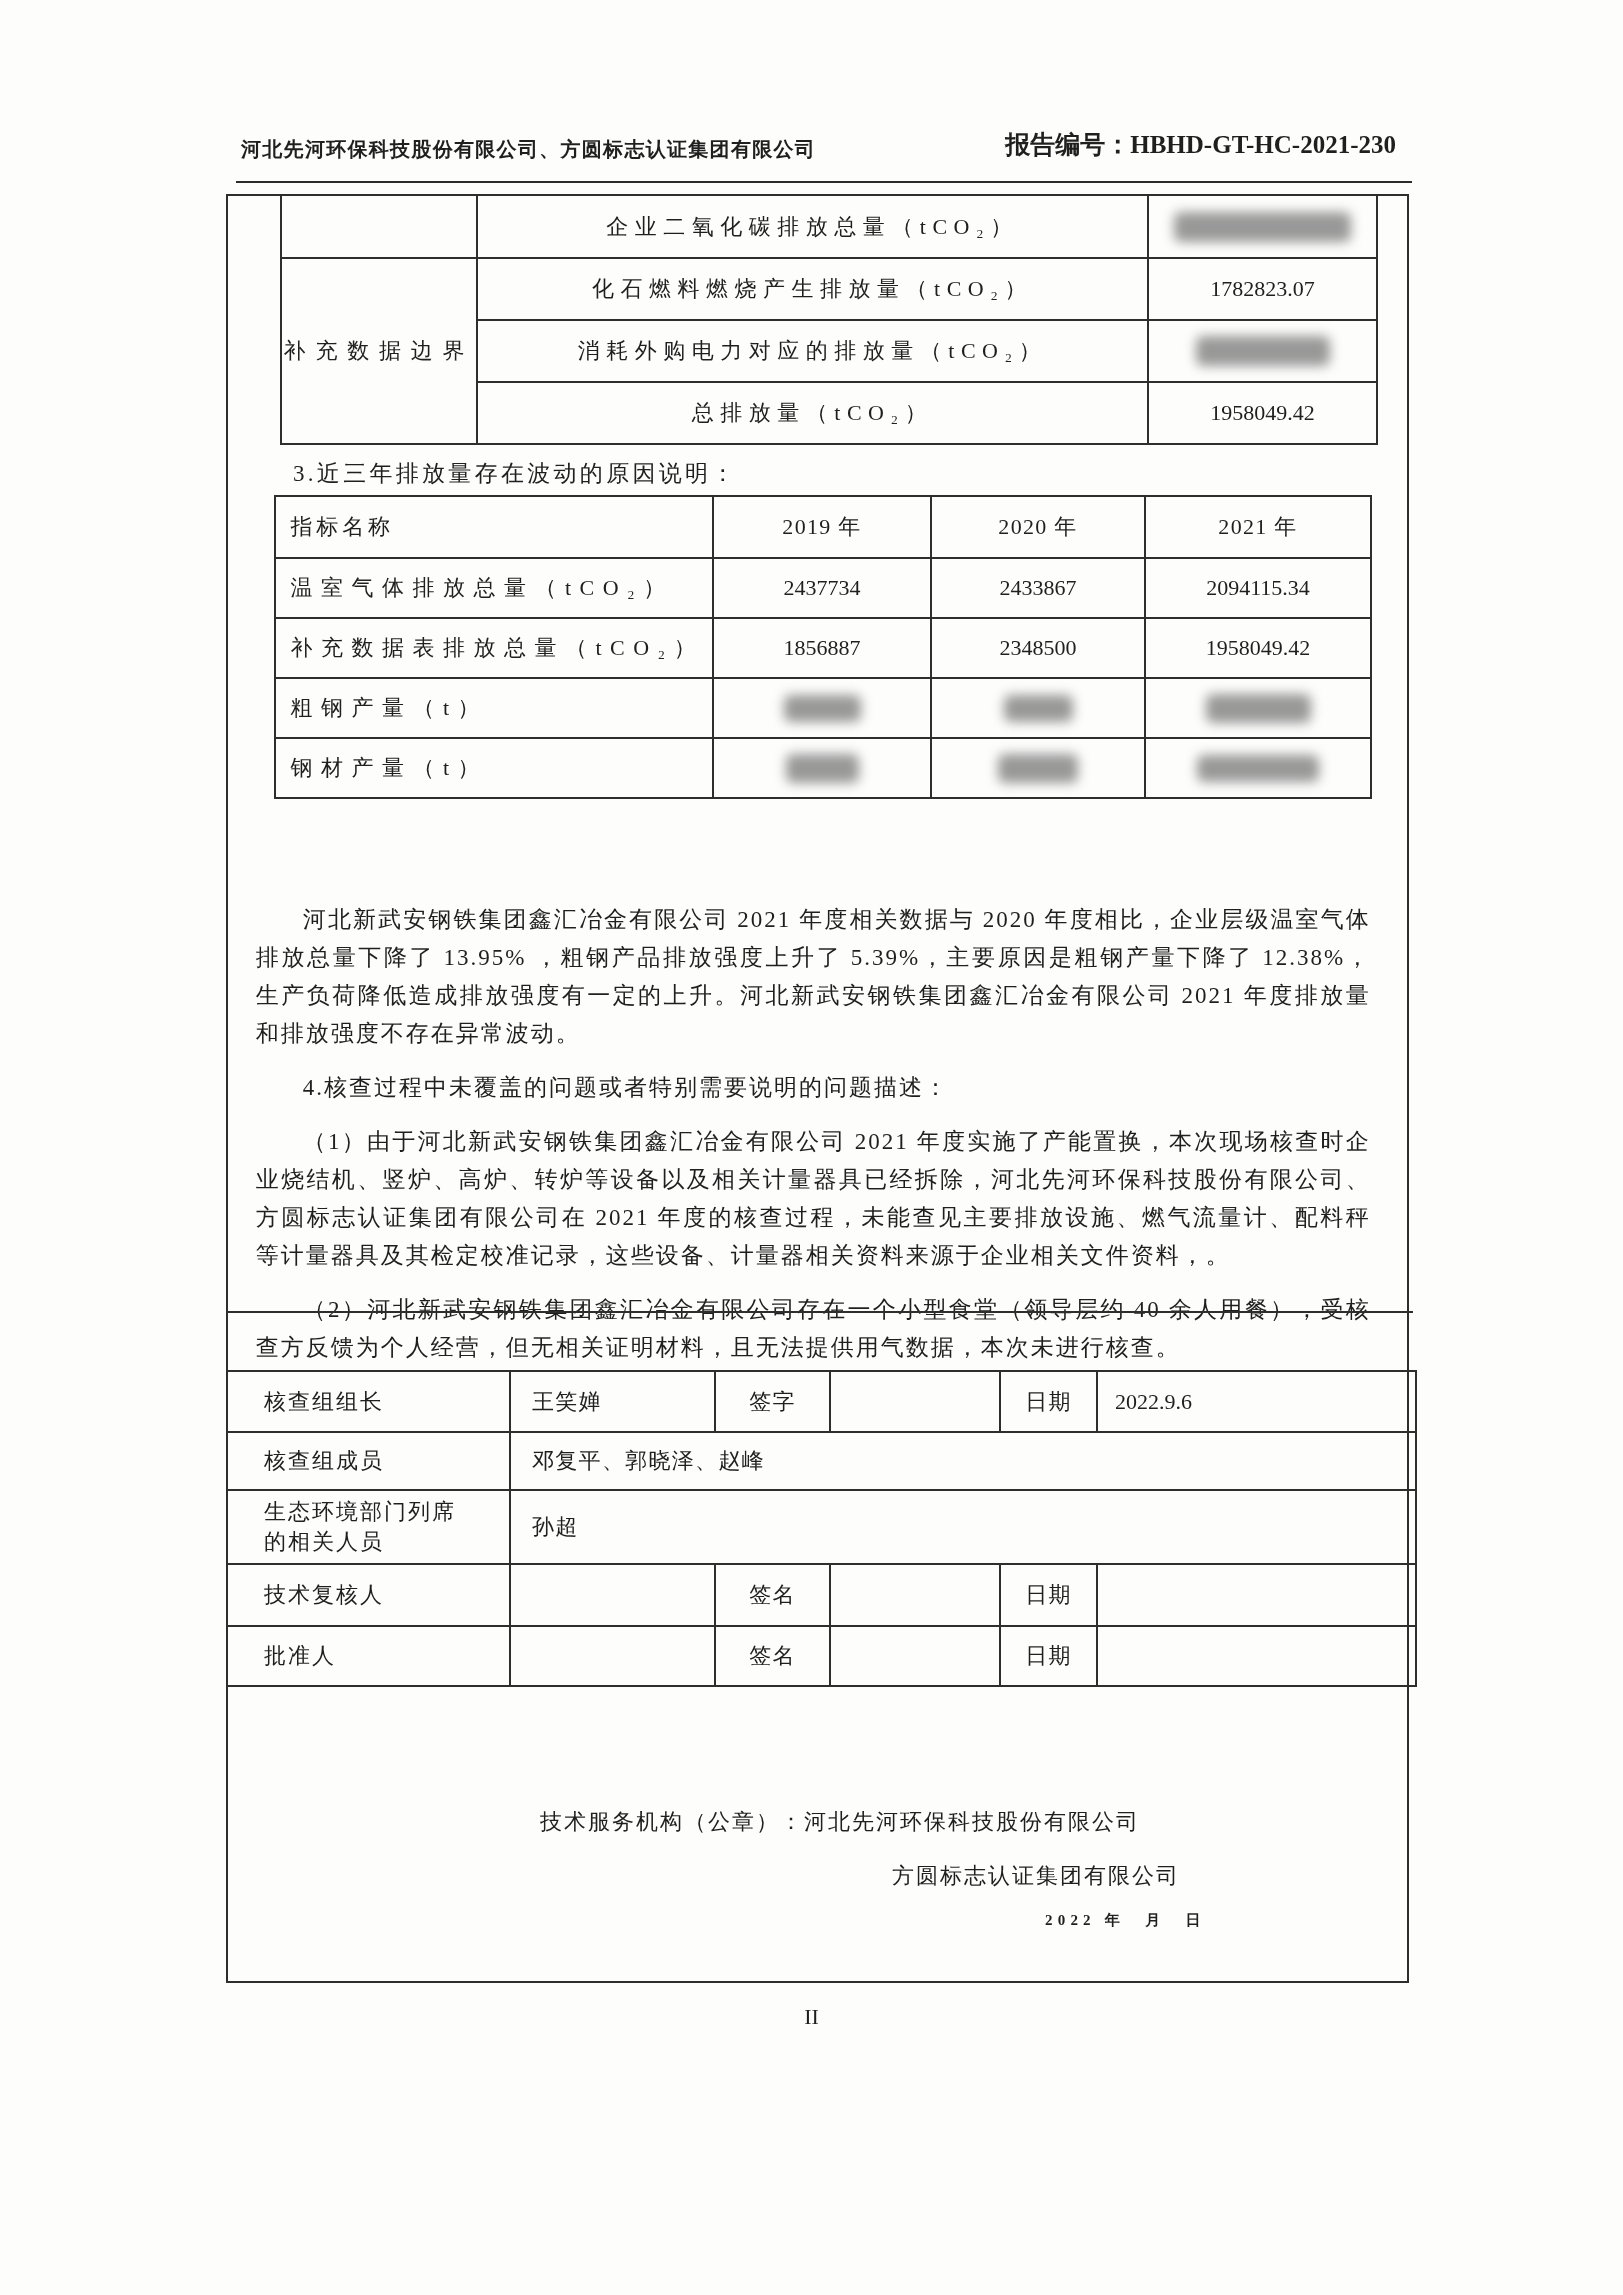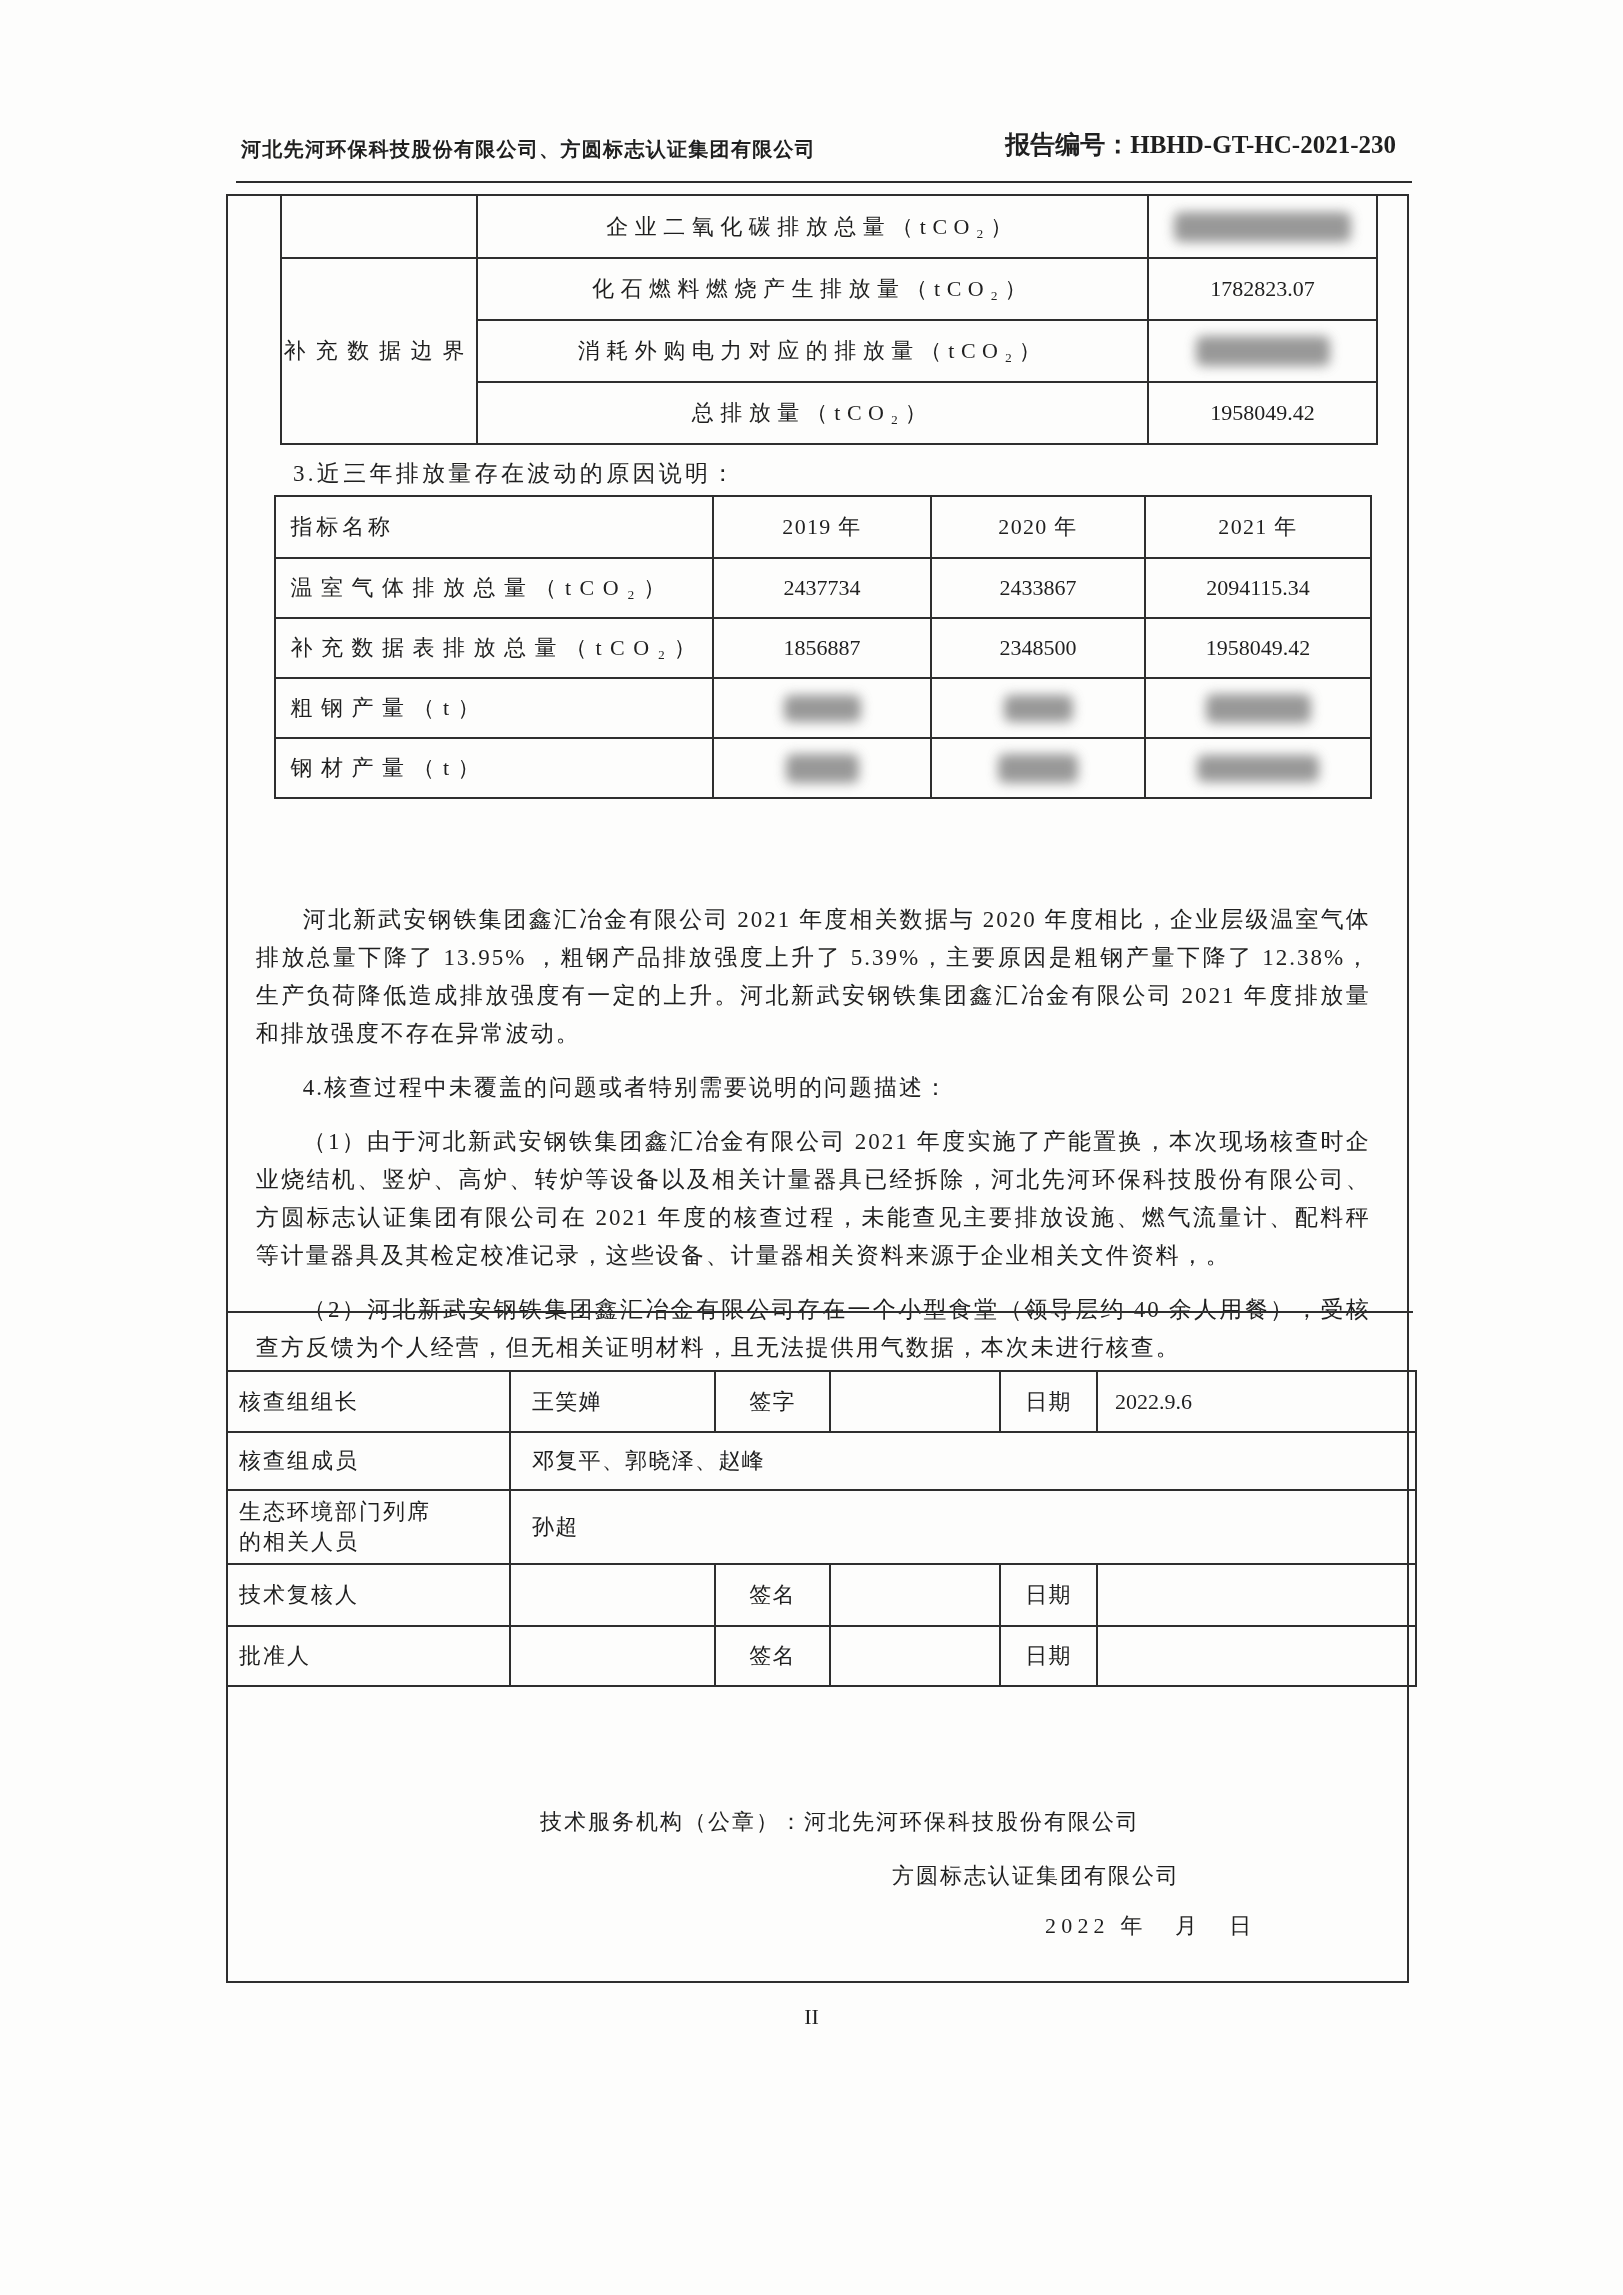--- a/index.html
+++ b/index.html
@@ -31,29 +31,29 @@
   .t2 .hlbl{text-align:left; padding-left:14.4px; letter-spacing:3.9px;}
   .t2 .yr{text-align:center; letter-spacing:1.3px;}
   .t2 .num{text-align:center;}
   
   .paras{position:absolute; left:11.8px; top:689px; width:1147px;
     font-size:23px; line-height:38px; letter-spacing:2px; text-align:justify;}
   .paras p{margin:16px; text-indent:47px;}
   
   .hline{position:absolute; left:-2px; top:1115px; width:1187px; height:2px; background:#2e2e2e;}
   .sig{left:-2px; top:1174px; width:1187px;}
-  .sig .lbl{padding-left:11px; letter-spacing:2px; white-space:pre-line;}
+  .sig .lbl{padding-left:36px; letter-spacing:2px; white-space:pre-line;}
   .sig .name{padding-left:21px; letter-spacing:1.3px;}
   .sig .slbl{text-align:center; letter-spacing:1.3px;}
   .sig .dlbl{text-align:center; letter-spacing:1.3px;margin-top:12px;}
   .sig .dval{padding-left:17px;}
   
   .f1{position:absolute; left:312px; top:1611px; font-size:22px; letter-spacing:2px; white-space:nowrap;}
   .f2{position:absolute; left:664px; top:1665px; font-size:22px; letter-spacing:2px; white-space:nowrap;}
-  .f3{position:absolute; left:817px; top:1715px; font-size:22px; letter-spacing:5.2px; white-space:nowrap;}
+  .f3{position:absolute; left:817px; top:1715px; font-size:15px; letter-spacing:5.2px; white-space:nowrap;font-weight:bold;}
   .pagenum{position:absolute; left:0; right:0; top:2004px; text-align:center; font-size:22px;}
   
   .blur{display:inline-block; background:#6e6e6e; border-radius:6.5px; filter:blur(5.9px); opacity:.7; vertical-align:middle;}
   .b1{width:177px;height:30px;} .b2{width:134px;height:30px;}
   .b3{width:77px;height:27.5px;} .b4{width:69px;height:27.5px;} .b5{width:105px;height:29px;}
   .b6{width:73px;height:29px;} .b7{width:80px;height:29px;} .b8{width:122px;height:27.5px;}
 </style>
 </head>
 <body>
 

